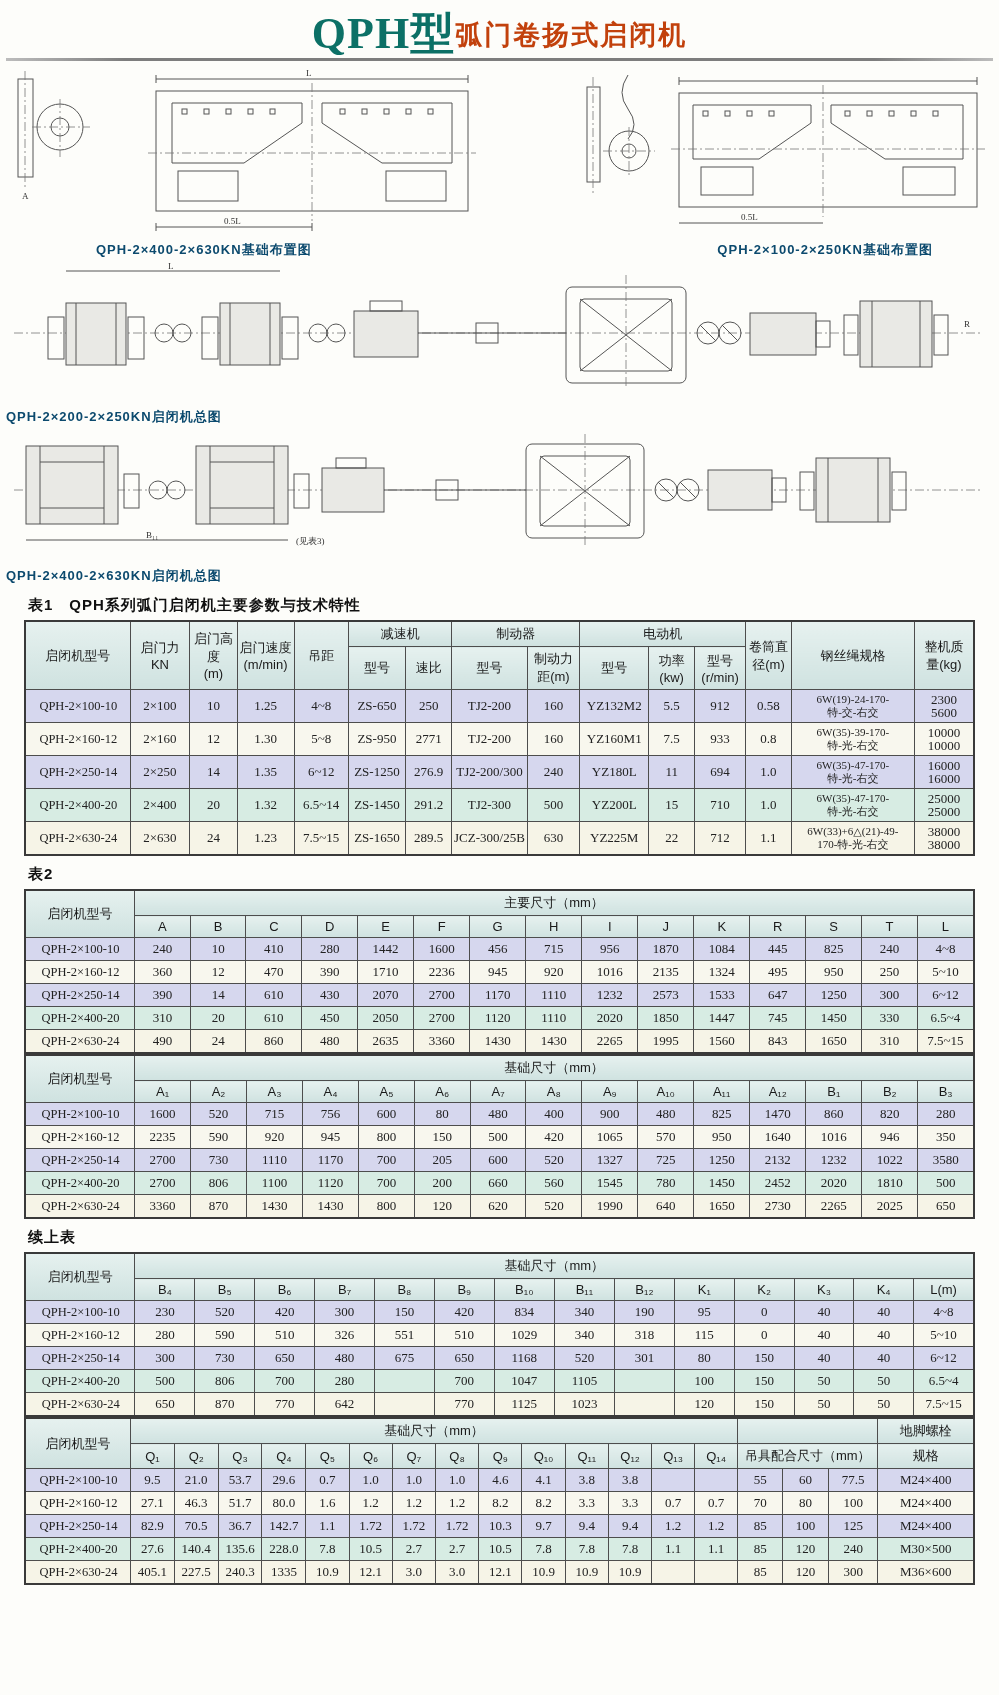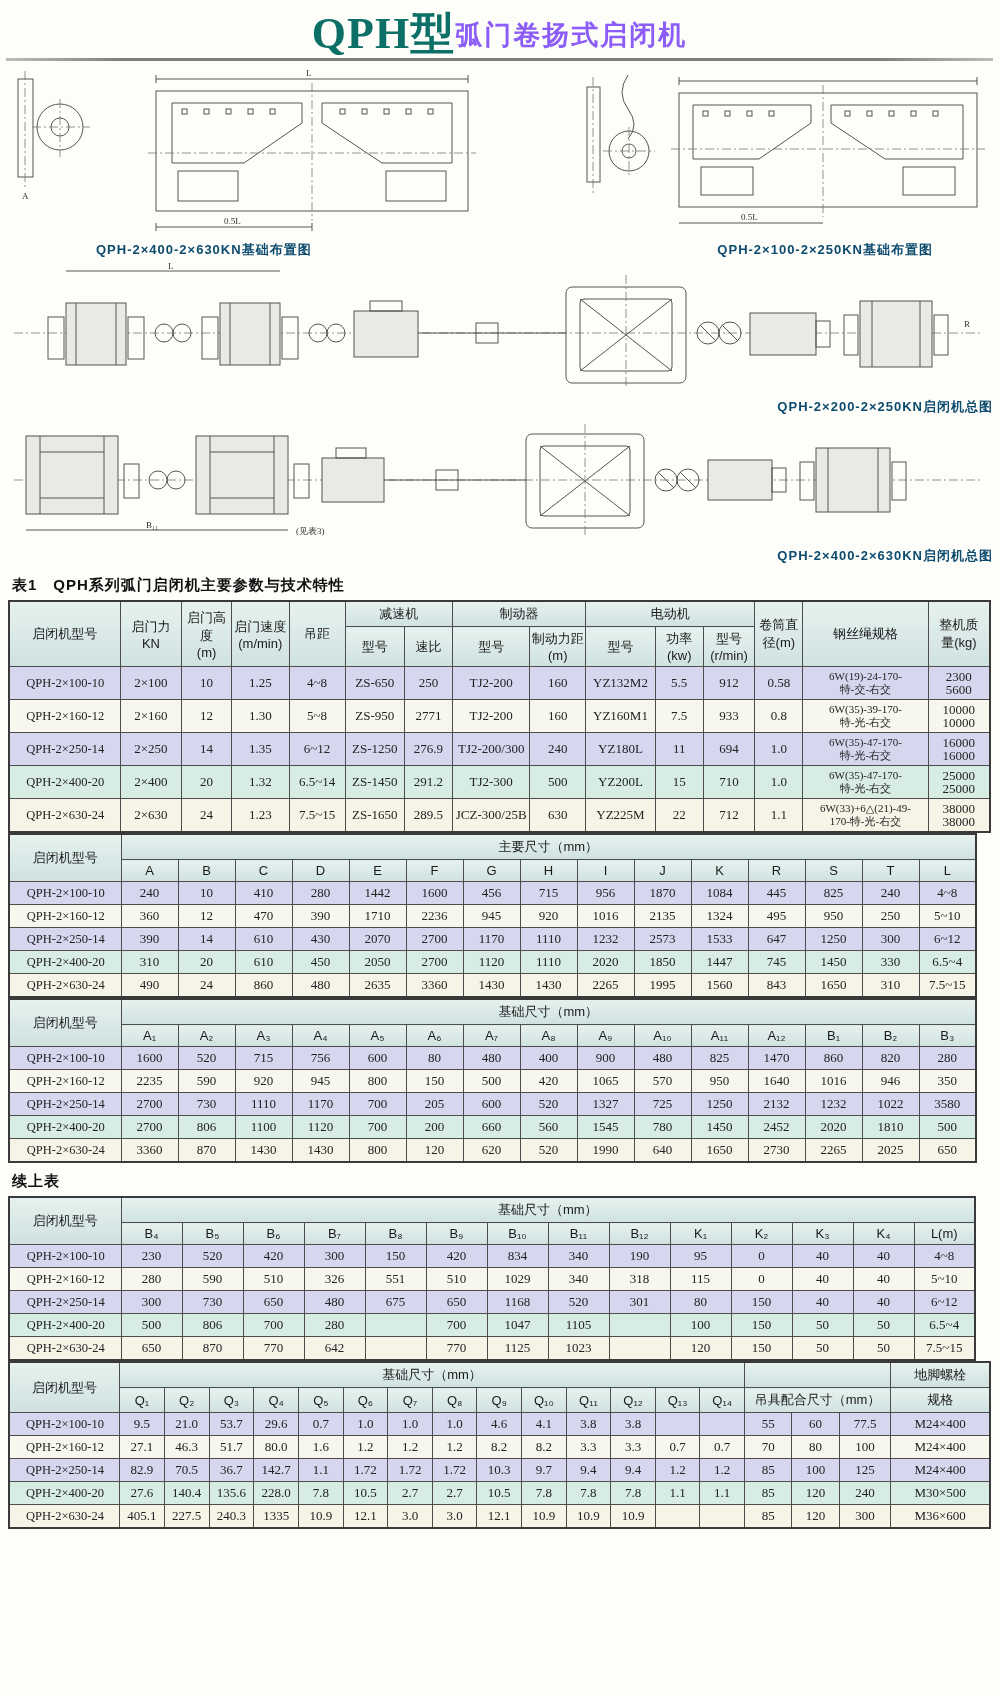--- a/index.html
+++ b/index.html
@@ -2,35 +2,35 @@
 <html><head>
 <meta charset="utf-8">
 <style>
   html,body{margin:0;padding:0;background:#e8e8e6;}
   .page{width:999px;min-height:1695px;margin:0 auto;background:#fdfdfa;position:relative;
         font-family:"Liberation Sans","DejaVu Sans",sans-serif;color:#1c1c1c;overflow:hidden;}
   
   .masthead{text-align:center;padding-top:4px;height:52px;}
   .title-accent{font-family:"Liberation Serif","DejaVu Serif",serif;font-weight:bold;
                 font-size:44px;color:#0c7066;letter-spacing:1px;vertical-align:-4px;}
-  .title-rest{font-weight:bold;font-size:27px;color:#8b5cf6;letter-spacing:2px;}
+  .title-rest{font-weight:bold;font-size:27px;color:#c2410c;letter-spacing:2px;}
   .rule{height:3px;background:linear-gradient(90deg,#bcbcbc,#7d7d7d 12%,#7d7d7d 88%,#bcbcbc);margin:2px 6px 0 6px;}
   
   .drawzone{padding:4px 6px 0 6px;}
   .drawrow{display:flex;justify-content:space-between;align-items:flex-start;}
   svg{display:block;}
   .ln{stroke:#555;stroke-width:1;fill:none;}
   .lnf{stroke:#555;stroke-width:1;fill:#e9e9e5;}
   .cl{stroke:#777;stroke-width:0.8;fill:none;stroke-dasharray:9 3 2 3;}
   .dim{font:9px "Liberation Serif",serif;fill:#333;}
   .cap{font-weight:bold;font-size:13px;color:#0c4a6e;letter-spacing:1px;}
   .caprow{display:flex;justify-content:space-between;padding:0 60px 2px 90px;}
-  .capcenter{text-align:right;padding:0 0 2px 0;}
+  .capcenter{text-align:left;padding:0 0 2px 0;margin-top:10px;}
   
-  .tsec{padding:0 8px;}
+  .tsec{padding:0 24px;}
   .tcap{font-weight:bold;font-size:15px;color:#101010;margin:9px 0 5px 4px;letter-spacing:1px;}
   table.dtable{border-collapse:collapse;table-layout:fixed;border:2px solid #3a3a3a;}
   table.dtable th, table.dtable td{border:1px solid #4d4d4d;text-align:center;
       white-space:pre-line;overflow:hidden;padding:3px 1px;}
   table.dtable th{background:linear-gradient(180deg,#e6f1ef,#cfe2e0);
       font-weight:normal;font-size:13px;color:#1a1a1a;}
   table.dtable td{font-family:"Liberation Serif","DejaVu Serif",serif;font-size:13px;color:#222;}
   table.dtable td.model{font-size:12.5px;padding-left:2px;}
   .t1 td{padding:2px 1px;font-size:12.5px;}
   .t1 td:nth-last-child(2){font-size:11px;line-height:1.15;}
@@ -355,20 +355,21 @@
 170-特-光-右交</td>
               <td>38000
 38000</td>
             </tr>
           </tbody>
         </table>
       </div>
   </div>
 
   <div class="tsec">
+    <div class="tcap">表2</div>
     <div class="t2">
         <table class="dtable">
           <colgroup>
             <col style="width: 112px;">
             <col style="width: 57px;">
             <col style="width: 57px;">
             <col style="width: 57px;">
             <col style="width: 57px;">
             <col style="width: 57px;">
             <col style="width: 57px;">

